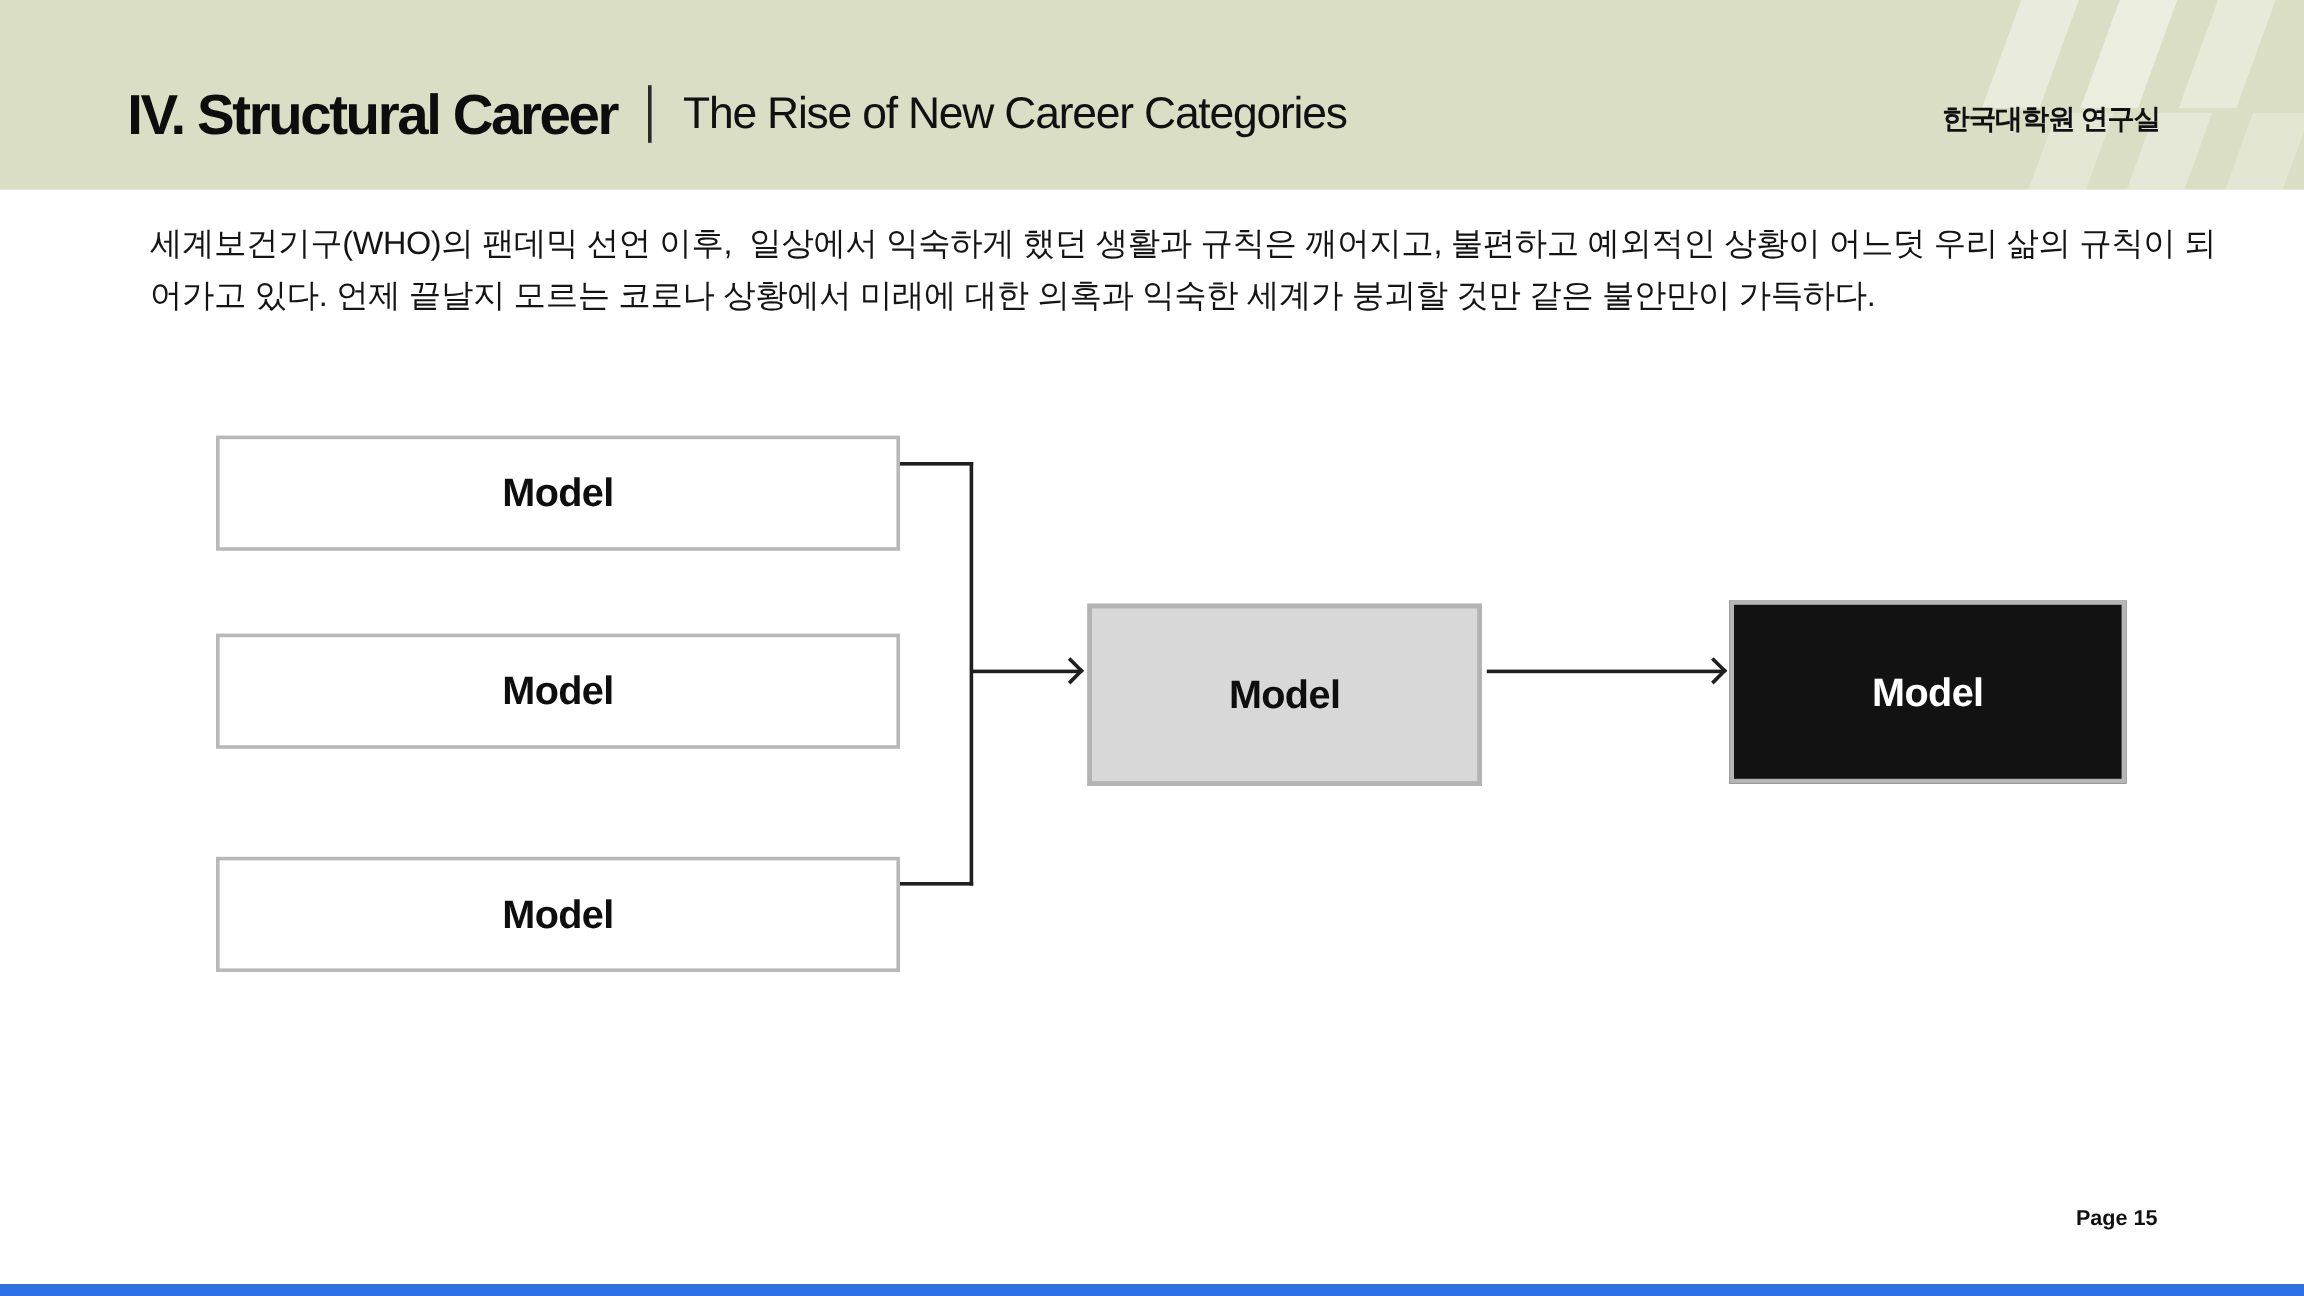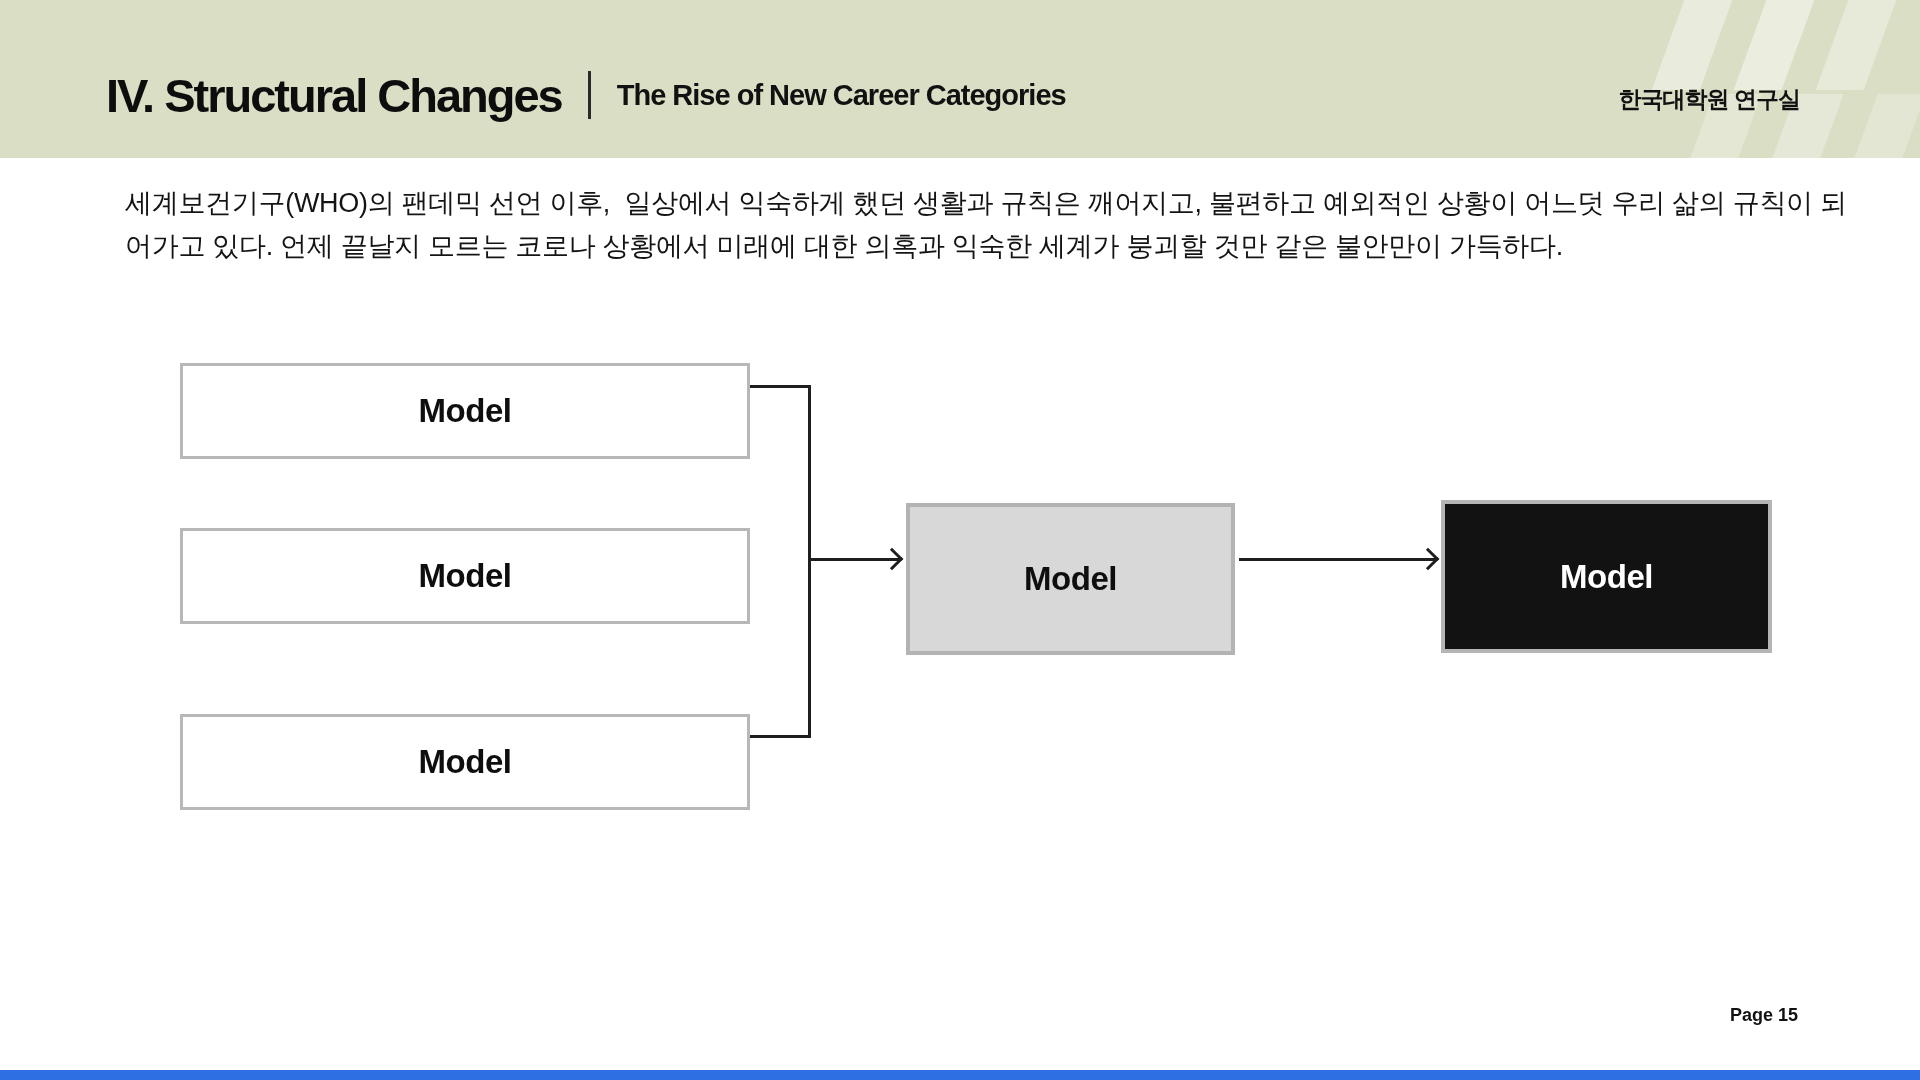--- a/index.html
+++ b/index.html
@@ -19,21 +19,21 @@
   .stripe{position:absolute;transform:skewX(-20deg);}
   .header-row{
     position:absolute;left:106px;top:0;height:158px;
     display:flex;align-items:center;gap:26px;padding-top:32px;box-sizing:border-box;
   }
   .slide-title{
     font-size:47px;font-weight:800;letter-spacing:-2px;color:#0d0d0d;white-space:pre;
   }
   .title-divider{width:3px;height:48px;background:#2a2a2a;}
   .slide-subtitle{
-    font-size:29px;font-weight:700;letter-spacing:-1px;color:#111;white-space:pre;text-align:right;
+    font-size:37px;font-weight:400;letter-spacing:-1px;color:#111;white-space:pre;text-align:right;
   }
   .org-name{
     position:absolute;right:120px;top:84px;
     font-size:23px;font-weight:700;letter-spacing:-1px;color:#111;white-space:pre;
   }
   
   .body-text{
     position:absolute;left:125px;top:182px;width:1720px;
     font-size:27px;line-height:43px;letter-spacing:-0.3px;color:#141414;
   }
@@ -87,21 +87,21 @@
 
   <div class="header">
     <div class="stripe" style="left:1668px;top:0;width:48px;height:90px;background:rgba(255,255,255,0.42);"></div>
     <div class="stripe" style="left:1750px;top:0;width:48px;height:90px;background:rgba(255,255,255,0.46);"></div>
     <div class="stripe" style="left:1832px;top:0;width:48px;height:90px;background:rgba(255,255,255,0.36);"></div>
     <div class="stripe" style="left:1702px;top:94px;width:48px;height:64px;background:rgba(255,255,255,0.28);"></div>
     <div class="stripe" style="left:1784px;top:94px;width:48px;height:64px;background:rgba(255,255,255,0.30);"></div>
     <div class="stripe" style="left:1866px;top:94px;width:48px;height:64px;background:rgba(255,255,255,0.26);"></div>
 
     <div class="header-row">
-      <span class="slide-title">IV. Structural Changes</span>
+      <span class="slide-title">IV. Structural Career</span>
       <span class="title-divider"></span>
       <span class="slide-subtitle">The Rise of New Career Categories</span>
     </div>
     <span class="org-name">한국대학원 연구실</span>
   </div>
 
   <div class="body-text">
     <div class="line">세계보건기구(WHO)의 팬데믹 선언 이후,  일상에서 익숙하게 했던 생활과 규칙은 깨어지고, 불편하고 예외적인 상황이 어느덧 우리 삶의 규칙이 되</div>
     <div class="line">어가고 있다. 언제 끝날지 모르는 코로나 상황에서 미래에 대한 의혹과 익숙한 세계가 붕괴할 것만 같은 불안만이 가득하다.</div>
   </div>

